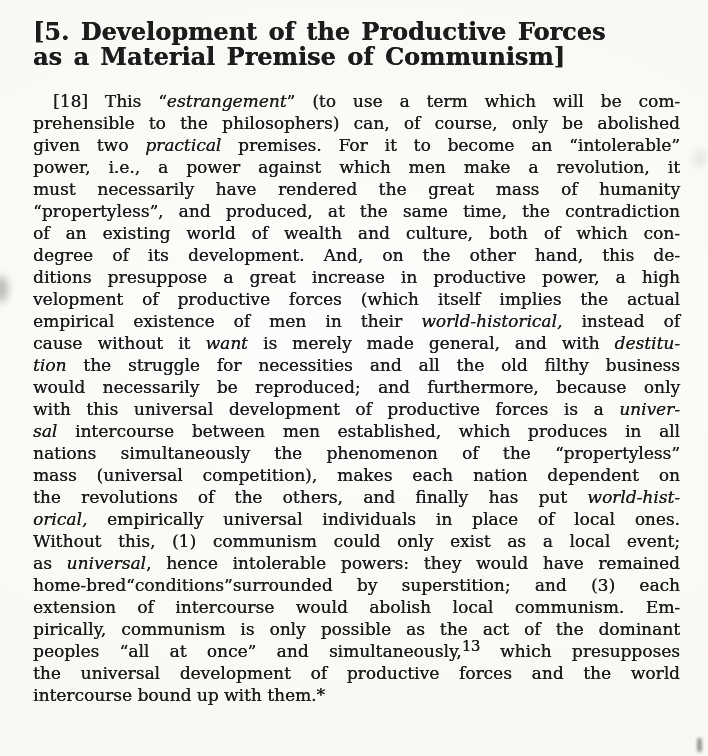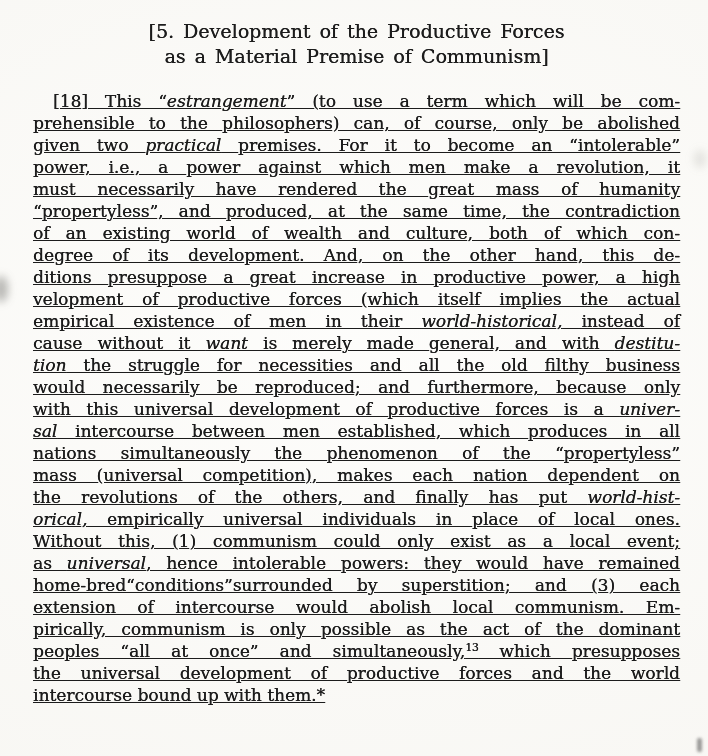--- a/index.html
+++ b/index.html
@@ -15,45 +15,44 @@
     position: relative;
     width: 708px;
     height: 756px;
     box-sizing: border-box;
     padding: 19px 28px 0 33px;
     background:
       radial-gradient(ellipse 900px 600px at 50% 45%, rgba(255,255,255,0.55), rgba(0,0,0,0.015)),
       #fbfaf6;
   }
   .heading {
-    font-size: 19px;
+    font-size: 24px;
     line-height: 25px;
-    font-weight: normal;
-    text-align: center;
+    font-weight: bold;
+    text-align: left;
     word-spacing: 3px;
     margin: 0 0 21px 0;
     text-shadow: 0.25px 0 0 currentColor;
   }
   .heading .hline { display: block; }
   .paragraph {
     font-size: 17px;
     line-height: 22px;
     text-shadow: 0.25px 0 0 currentColor;
-    text-decoration: underline;
   }
   .line {
     text-align: justify;
     height: 22px;
     white-space: normal;
   }
   .line.just { text-align-last: justify; }
   .line.indent { text-indent: 20px; }
   .line em { font-style: italic; }
   .line sup {
-    font-size: 11px;
+    font-size: 15px;
     line-height: 0;
     vertical-align: 6px;
     letter-spacing: -0.5px;
   }
   .smudge {
     position: absolute;
     border-radius: 50%;
     pointer-events: none;
   }
   .smudge-1 { left: -6px; top: 276px; width: 14px; height: 26px; background: rgba(60,60,55,0.35); filter: blur(4px); }

